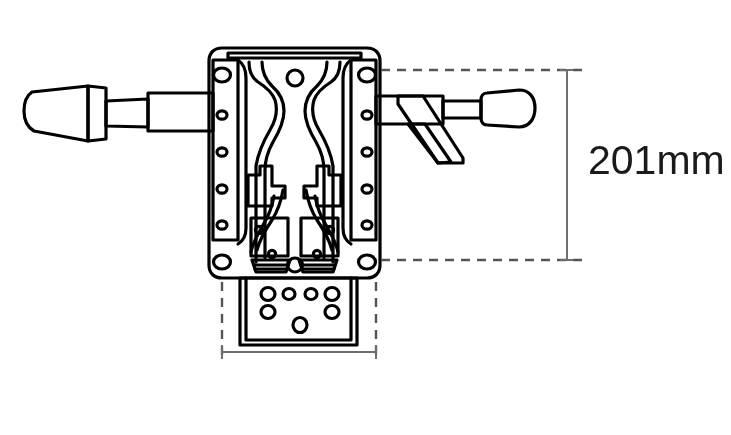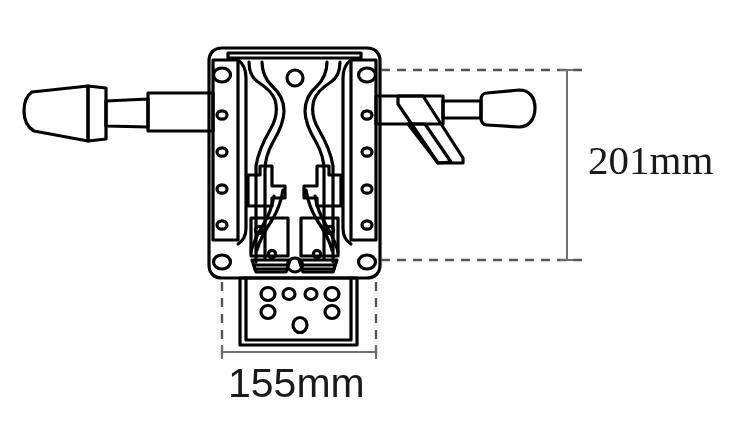--- a/index.html
+++ b/index.html
@@ -31,21 +31,20 @@
     font-family: "Liberation Sans", sans-serif;
     color: #1a1a1a;
     white-space: nowrap;
     letter-spacing: 0px;
   }
   #dim-vertical-text {
     left: 588px;
     top: 138px;
     font-size: 41px;
     line-height: 45px;
-    font-family: Liberation Serif, serif;
   }
   #dim-horizontal-text {
     left: 228px;
     top: 361px;
     font-size: 41px;
     line-height: 45px;
   }
 </style>
 </head>
 <body>
@@ -277,15 +276,14 @@
       <line x1="222" y1="352" x2="376" y2="352" stroke="#6e6e6e" stroke-width="2"></line>
       <line x1="222" y1="345" x2="222" y2="359" stroke="#6e6e6e" stroke-width="2"></line>
       <line x1="376" y1="345" x2="376" y2="359" stroke="#6e6e6e" stroke-width="2"></line>
 
     </g>
 
   </svg>
 
   <div class="dim-text" id="dim-vertical-text">201mm</div>
 
-  <div class="dim-text" id="dim-horizontal-text">155mm</div>
 
 </div>
 
 </body></html>

